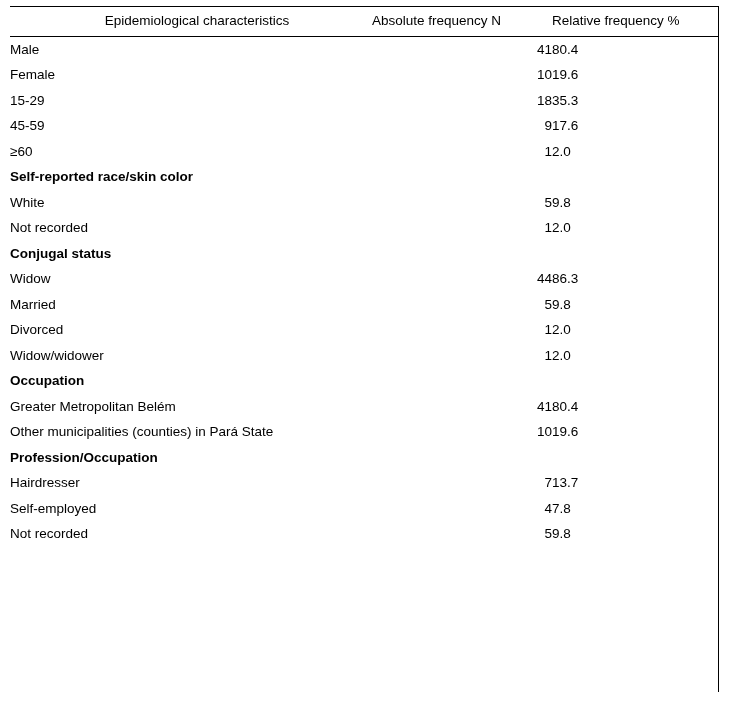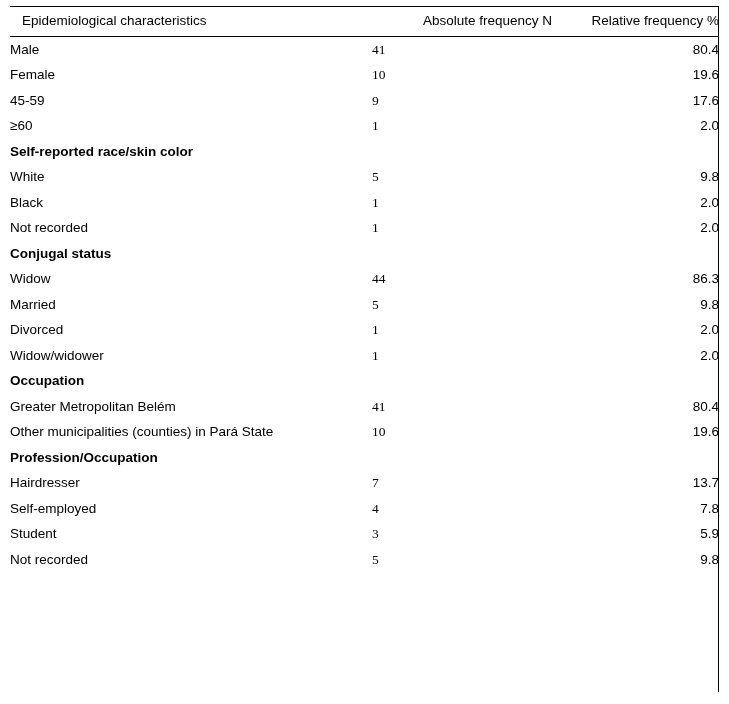--- a/index.html
+++ b/index.html
@@ -21,44 +21,43 @@
     width: 709px;
   }
   table.data-table {
     border-collapse: collapse;
     width: 709px;
     font-size: 13.5px;
     line-height: 1.0;
   }
   table.data-table thead th {
     font-weight: normal;
-    text-align: right;
+    text-align: left;
     padding: 7px 0 8px 0;
     border-top: 1.6px solid #000;
     border-bottom: 1.1px solid #000;
     vertical-align: bottom;
   }
   table.data-table thead th.col-label {
-    text-align: left;
+    text-align: center;
     padding-left: 12px;
   }
   table.data-table tbody td {
     padding: 6px 0 6px 0;
     vertical-align: baseline;
   }
   td.col-label {
     text-align: left;
     padding-left: 12px;
   }
   td.col-abs {
-    text-align: left;
-    font-family: Liberation Serif, serif;
+    text-align: right;
   }
   td.col-rel {
-    text-align: right;
+    text-align: left;
   }
   tr.group-row td.col-label {
     font-weight: bold;
   }
   .col-w-label { width: 362px; }
   .col-w-abs   { width: 180px; }
   .col-w-rel   { width: 167px; }
   .vrule {
     position: absolute;
     top: 6px;
@@ -90,43 +89,43 @@
           <td class="col-label">Male</td>
           <td class="col-abs">41</td>
           <td class="col-rel">80.4</td>
         </tr>
         <tr class="data-row">
           <td class="col-label">Female</td>
           <td class="col-abs">10</td>
           <td class="col-rel">19.6</td>
         </tr>
         <tr class="data-row">
+          <td class="col-label">15-29</td>
+          <td class="col-abs">18</td>
+          <td class="col-rel">35.3</td>
+        </tr>
+        <tr class="data-row">
           <td class="col-label">45-59</td>
           <td class="col-abs">9</td>
           <td class="col-rel">17.6</td>
         </tr>
         <tr class="data-row">
           <td class="col-label">≥60</td>
           <td class="col-abs">1</td>
           <td class="col-rel">2.0</td>
         </tr>
         <tr class="group-row">
           <td class="col-label">Self-reported race/skin color</td>
           <td class="col-abs"></td>
           <td class="col-rel"></td>
         </tr>
         <tr class="data-row">
           <td class="col-label">White</td>
           <td class="col-abs">5</td>
           <td class="col-rel">9.8</td>
-        </tr>
-        <tr class="data-row">
-          <td class="col-label">Black</td>
-          <td class="col-abs">1</td>
-          <td class="col-rel">2.0</td>
         </tr>
         <tr class="data-row">
           <td class="col-label">Not recorded</td>
           <td class="col-abs">1</td>
           <td class="col-rel">2.0</td>
         </tr>
         <tr class="group-row">
           <td class="col-label">Conjugal status</td>
           <td class="col-abs"></td>
           <td class="col-rel"></td>
@@ -175,25 +174,20 @@
           <td class="col-label">Hairdresser</td>
           <td class="col-abs">7</td>
           <td class="col-rel">13.7</td>
         </tr>
         <tr class="data-row">
           <td class="col-label">Self-employed</td>
           <td class="col-abs">4</td>
           <td class="col-rel">7.8</td>
         </tr>
         <tr class="data-row">
-          <td class="col-label">Student</td>
-          <td class="col-abs">3</td>
-          <td class="col-rel">5.9</td>
-        </tr>
-        <tr class="data-row">
           <td class="col-label">Not recorded</td>
           <td class="col-abs">5</td>
           <td class="col-rel">9.8</td>
         </tr>
       </tbody>
   </table>
 
 </div>
 
 <div class="vrule"></div>

